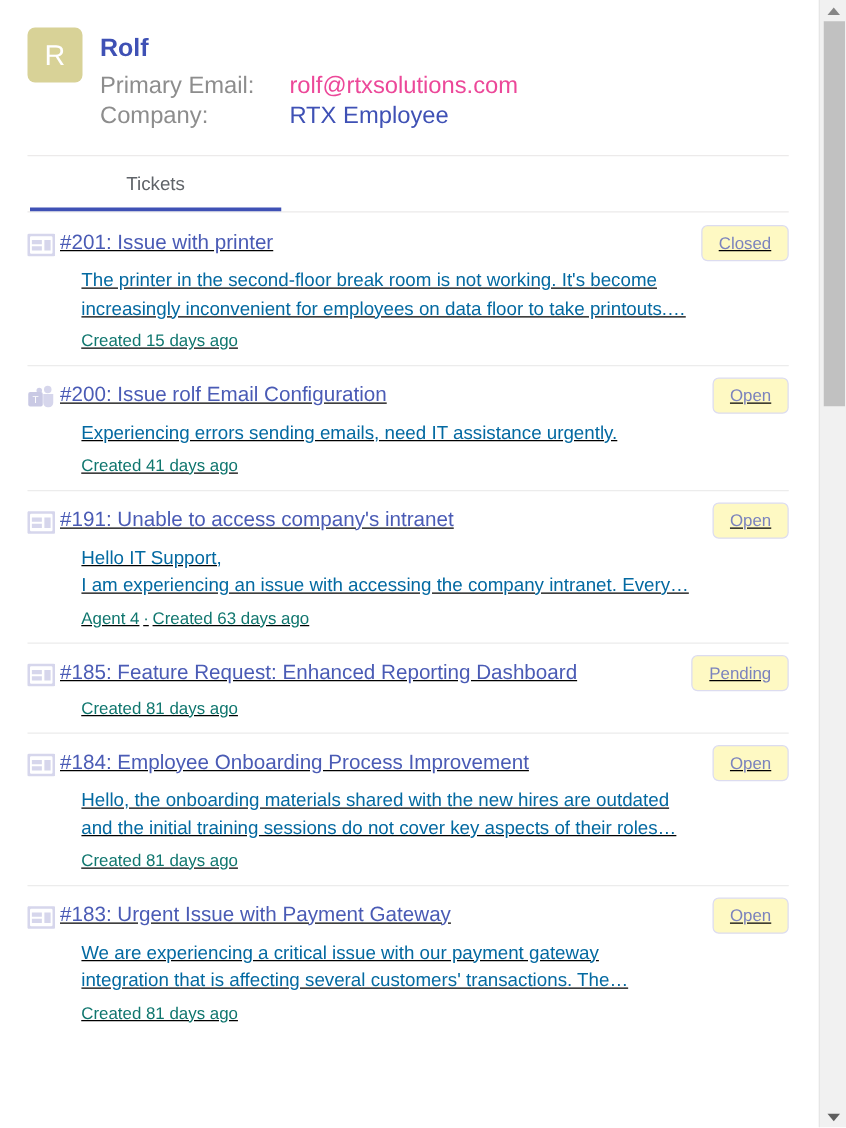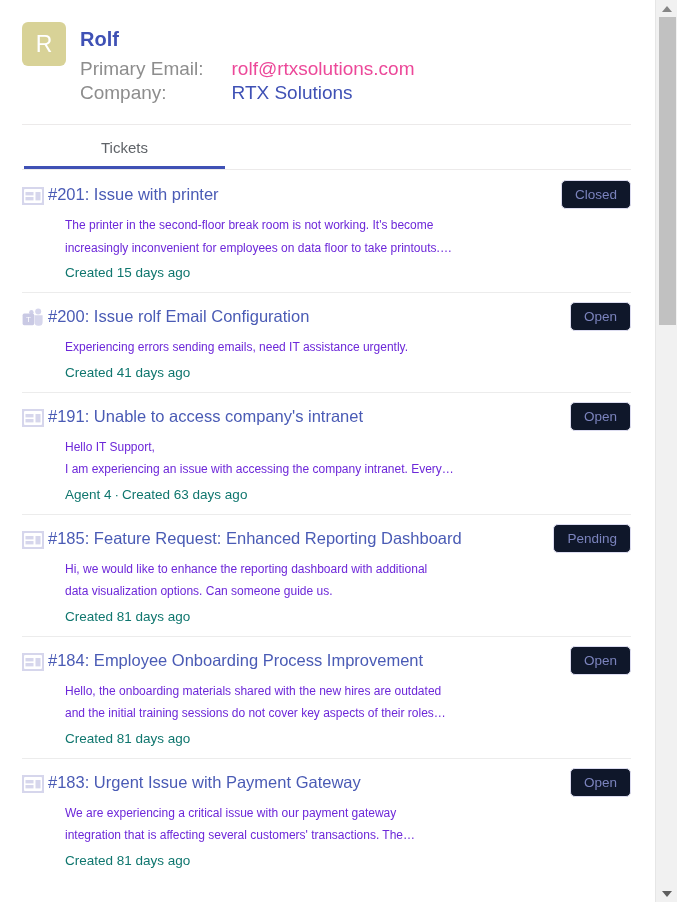--- a/index.html
+++ b/index.html
@@ -119,20 +119,21 @@
     margin: 0 24px 0 22px;
   }
 
   
   .ticket-list {
     padding: 0;
   }
   .ticket-item {
     padding: 13px 24px 10px 22px;
     position: relative;
+    text-decoration: underline;
   }
   .ticket-item + .ticket-item::before {
     content: "";
     position: absolute;
     left: 22px;
     right: 24px;
     top: 0;
     height: 1px;
     background: #ececec;
   }
@@ -156,34 +157,34 @@
     line-height: 22px;
     color: #4a5bb5;
     white-space: nowrap;
     overflow: hidden;
     text-overflow: ellipsis;
     padding-right: 10px;
   }
   .status-badge {
     flex: 0 0 auto;
     border: 1px solid #dcdcf0;
-    background: #0f172a;
+    background: #fef9c3;
     color: #7b83bd;
     font-size: 13.5px;
     line-height: 17px;
     border-radius: 5px;
     padding: 5px 13px;
     margin-top: -3px;
     white-space: nowrap;
   }
   .ticket-body {
     margin: 5px 0 0 43px;
-    font-size: 12px;
+    font-size: 15px;
     line-height: 22.5px;
-    color: #6d28d9;
+    color: #0369a1;
   }
   .ticket-body .line {
     white-space: nowrap;
     overflow: hidden;
     text-overflow: ellipsis;
   }
   .ticket-meta {
     margin: 4px 0 0 43px;
     font-size: 13.5px;
     line-height: 19px;
@@ -243,21 +244,21 @@
         <div class="identity-main">
           <div class="contact-name">Rolf</div>
           <table class="field-table">
             <tbody>
                 <tr>
               <td class="field-label">Primary Email:</td>
               <td class="field-value">rolf@rtxsolutions.com</td>
             </tr>
             <tr>
               <td class="field-label">Company:</td>
-              <td class="field-value link">RTX Solutions</td>
+              <td class="field-value link">RTX Employee</td>
             </tr>
           </tbody>
             </table>
         </div>
       </div>
       <div class="header-divider"></div>
     </div>
 
     <div class="tabs">
       <div class="tab active">Tickets</div>
@@ -327,24 +328,20 @@
             <div class="ticket-icon">
               <svg width="22" height="18" viewBox="0 0 22 18">
                 <rect x="0.5" y="0.5" width="21" height="17" rx="2.5" fill="none" stroke="#d6d6ec" stroke-width="3"></rect>
                 <rect x="3.5" y="5" width="8" height="3.4" fill="#d6d6ec"></rect>
                 <rect x="3.5" y="10" width="8" height="3.4" fill="#d6d6ec"></rect>
                 <rect x="13.5" y="5" width="5" height="8.4" fill="#d6d6ec"></rect>
               </svg>
             </div>
             <div class="ticket-title">#185: Feature Request: Enhanced Reporting Dashboard</div>
             <div class="status-badge">Pending</div>
-          </div>
-          <div class="ticket-body">
-            <div class="line">Hi, we would like to enhance the reporting dashboard with additional</div>
-            <div class="line">data visualization options. Can someone guide us.</div>
           </div>
           <div class="ticket-meta"><span>Created 81 days ago</span></div>
         </div>
         <div class="ticket-item">
           <div class="ticket-top">
             <div class="ticket-icon">
               <svg width="22" height="18" viewBox="0 0 22 18">
                 <rect x="0.5" y="0.5" width="21" height="17" rx="2.5" fill="none" stroke="#d6d6ec" stroke-width="3"></rect>
                 <rect x="3.5" y="5" width="8" height="3.4" fill="#d6d6ec"></rect>
                 <rect x="3.5" y="10" width="8" height="3.4" fill="#d6d6ec"></rect>

